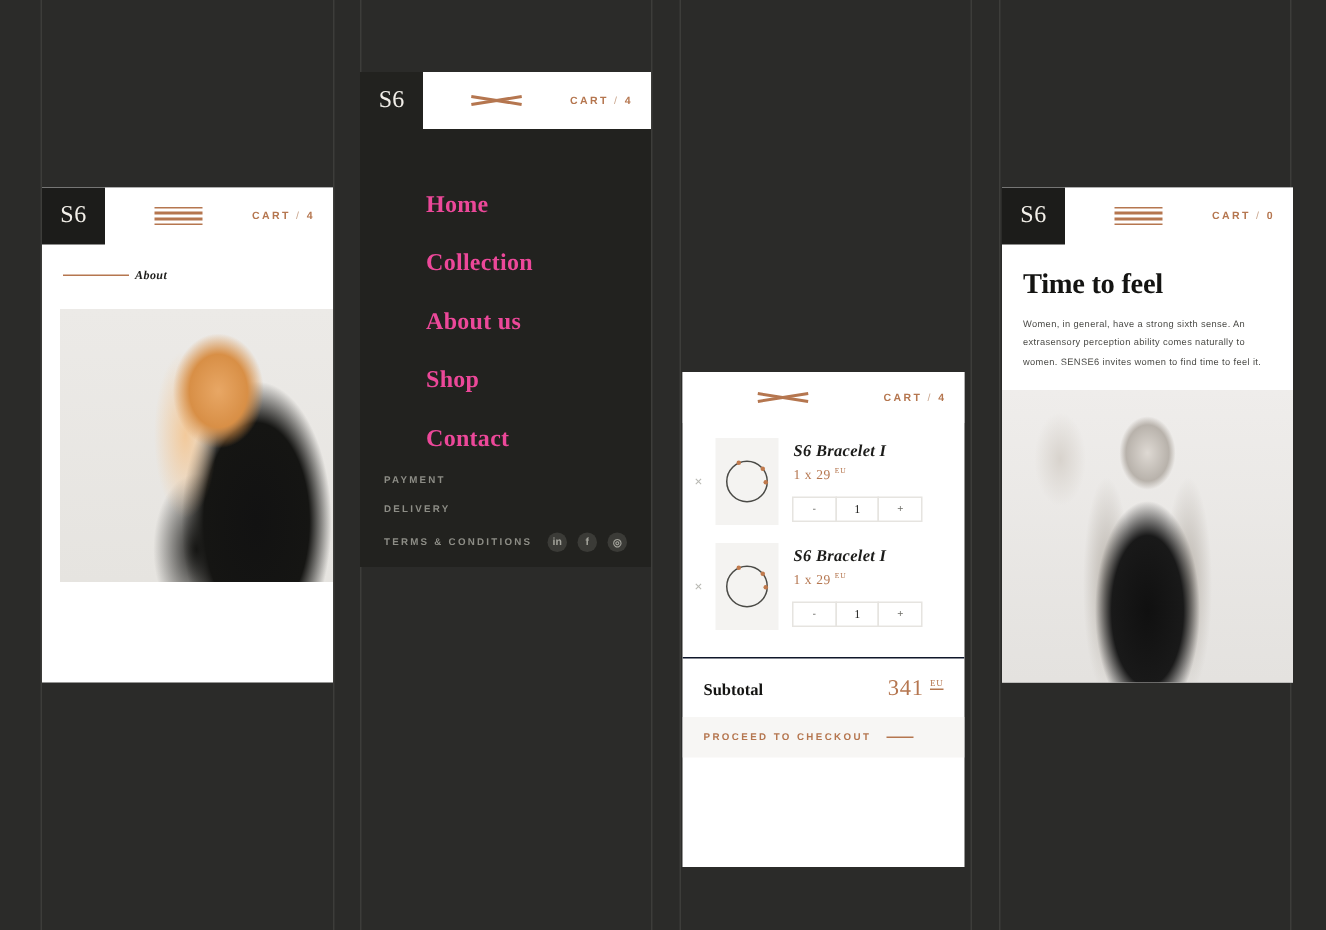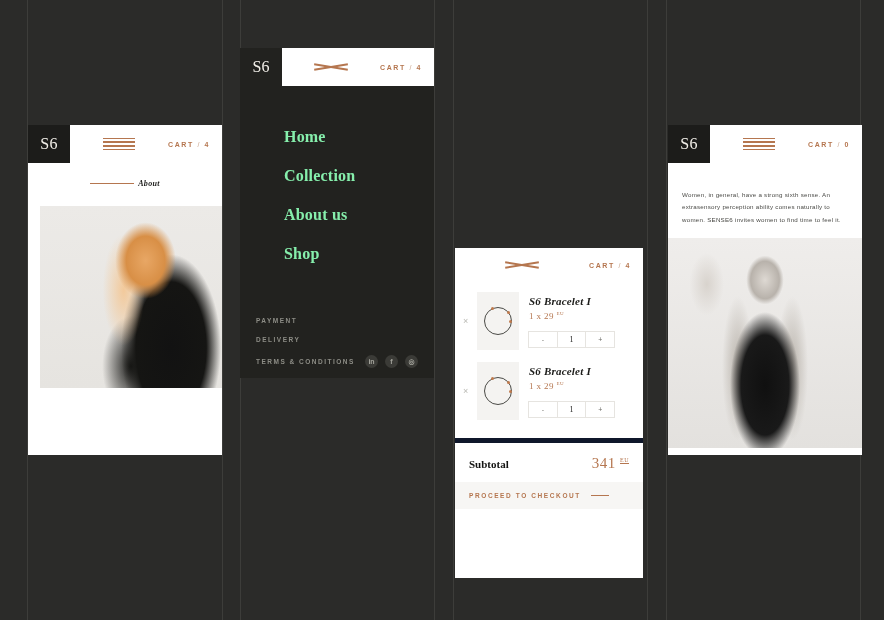--- a/index.html
+++ b/index.html
@@ -31,21 +31,21 @@
   .burger i { display: block; width: 32px; height: 1.6px; background: #b5764f; }
   .cart-lbl {
     font-size: 7px; letter-spacing: 1.6px; color: #b5764f; font-weight: 700;
     white-space: nowrap;
   }
   .cart-lbl .sep { color: #c9a58c; font-weight: 400; }
 
   
   #p1 { left: 28px; top: 125px; width: 194px; height: 330px; background: #ffffff; }
   .p1-body { padding: 16px 14px 0 14px; }
-  .eyebrow { display: flex; align-items: center; gap: 4px; margin-bottom: 18px; justify-content: center; }
+  .eyebrow { display: flex; align-items: center; gap: 4px; margin-bottom: 18px; }
   .eyebrow .rule { width: 44px; height: 1.4px; background: #b5764f; }
   .eyebrow .txt {
     font-family: "Liberation Serif", serif; font-style: italic; font-weight: 700;
     font-size: 8px; color: #1c1c1a; letter-spacing: .3px;
   }
   .h1 {
     font-family: "Liberation Serif", serif; font-weight: 700;
     font-size: 24px; line-height: 1.16; color: #141412; letter-spacing: -.3px;
   }
   .photo-a {
@@ -68,21 +68,21 @@
     justify-content: space-between; padding: 0 12px 0 0; }
   .xicon { position: relative; width: 34px; height: 14px; margin: 0 auto; }
   .xicon i { position: absolute; left: 0; top: 6px; width: 34px; height: 1.6px;
     background: #b5764f; }
   .xicon i:first-child { transform: rotate(9deg); }
   .xicon i:last-child { transform: rotate(-9deg); }
   .menu { padding: 42px 0 0 44px; }
   .menu li { list-style: none; margin-bottom: 21px; }
   .menu a {
     font-family: "Liberation Serif", serif; font-weight: 700; font-size: 16px;
-    color: #86efac; text-decoration: none; letter-spacing: .2px;
+    color: #ec4899; text-decoration: none; letter-spacing: .2px;
   }
   .p2-foot { position: absolute; left: 0; bottom: 10px; width: 100%; padding: 0 16px 0 16px; }
   .foot-link {
     display: block; font-size: 6.5px; letter-spacing: 1.5px; color: #8d8d86;
     margin-bottom: 12px; text-decoration: none; font-weight: 600;
   }
   .foot-row { display: flex; align-items: center; justify-content: space-between; }
   .socials { display: flex; gap: 7px; }
   .soc { width: 13px; height: 13px; border-radius: 50%; background: #3b3b37;
     color: #a5a59d; font-size: 7px; display: flex; align-items: center;
@@ -109,21 +109,21 @@
     font-size: 11px; color: #1c1c1a; letter-spacing: .2px; }
   .cprice { font-family: "Liberation Serif", serif; font-size: 9px; color: #b5764f;
     margin-top: 4px; letter-spacing: .4px; }
   .cprice sup { font-size: 5px; letter-spacing: .5px; }
   .stepper { display: flex; margin-top: 10px; width: 86px; }
   .stepper div { flex: 1; height: 17px; border: 1px solid #e6e4e0; margin-left: -1px;
     display: flex; align-items: center; justify-content: center;
     font-size: 7px; color: #6e6e68; }
   .stepper .qty { font-family: "Liberation Serif", serif; font-size: 8px; color: #1c1c1a; }
   .subtotal { display: flex; align-items: baseline; justify-content: space-between;
-    padding: 12px 14px 10px 14px; border-top: 5px solid #0f172a; margin-top: 12px; }
+    padding: 12px 14px 10px 14px; border-top: 1px solid #0f172a; margin-top: 12px; }
   .st-lbl { font-family: "Liberation Serif", serif; font-weight: 700; font-size: 11px;
     color: #141412; }
   .st-val { font-family: "Liberation Serif", serif; font-size: 15px; color: #b5764f;
     letter-spacing: .5px; }
   .st-val sup { font-size: 6px; border-bottom: .8px solid #b5764f; }
   .checkout { background: #f7f6f4; padding: 10px 14px; display: flex;
     align-items: center; gap: 10px; }
   .checkout span { font-size: 6.5px; letter-spacing: 1.6px; color: #b5764f; font-weight: 700; }
   .checkout .arrow { width: 18px; height: 1.2px; background: #b5764f; }
 
@@ -198,20 +198,21 @@
           <span class="sep">/</span>
           <span>4</span>
         </div>
       </div>
     </div>
     <ul class="menu">
       <li><a href="#">Home</a></li>
       <li><a href="#">Collection</a></li>
       <li><a href="#">About us</a></li>
       <li><a href="#">Shop</a></li>
+      <li><a href="#">Contact</a></li>
     </ul>
     <div class="p2-foot">
       <a class="foot-link" href="#">PAYMENT</a>
       <a class="foot-link" href="#">DELIVERY</a>
       <div class="foot-row">
         <a class="foot-link" style="margin:0" href="#">TERMS &amp; CONDITIONS</a>
         <div class="socials">
           <span class="soc">in</span>
           <span class="soc">f</span>
           <span class="soc">◎</span>
@@ -305,18 +306,19 @@
             <i></i>
         </div>
         <div class="cart-lbl">
           <span>CART</span>
           <span class="sep">/</span>
           <span>0</span>
         </div>
       </div>
     </div>
     <div class="p4-body">
+      <div class="h2">Time to feel</div>
       <div class="lede">Women, in general, have a strong sixth sense. An extrasensory perception ability comes naturally to women. SENSE6 invites women to find time to feel it.</div>
     </div>
     <div class="photo-b"></div>
   </div>
 
 </div>
 
 </body></html>

